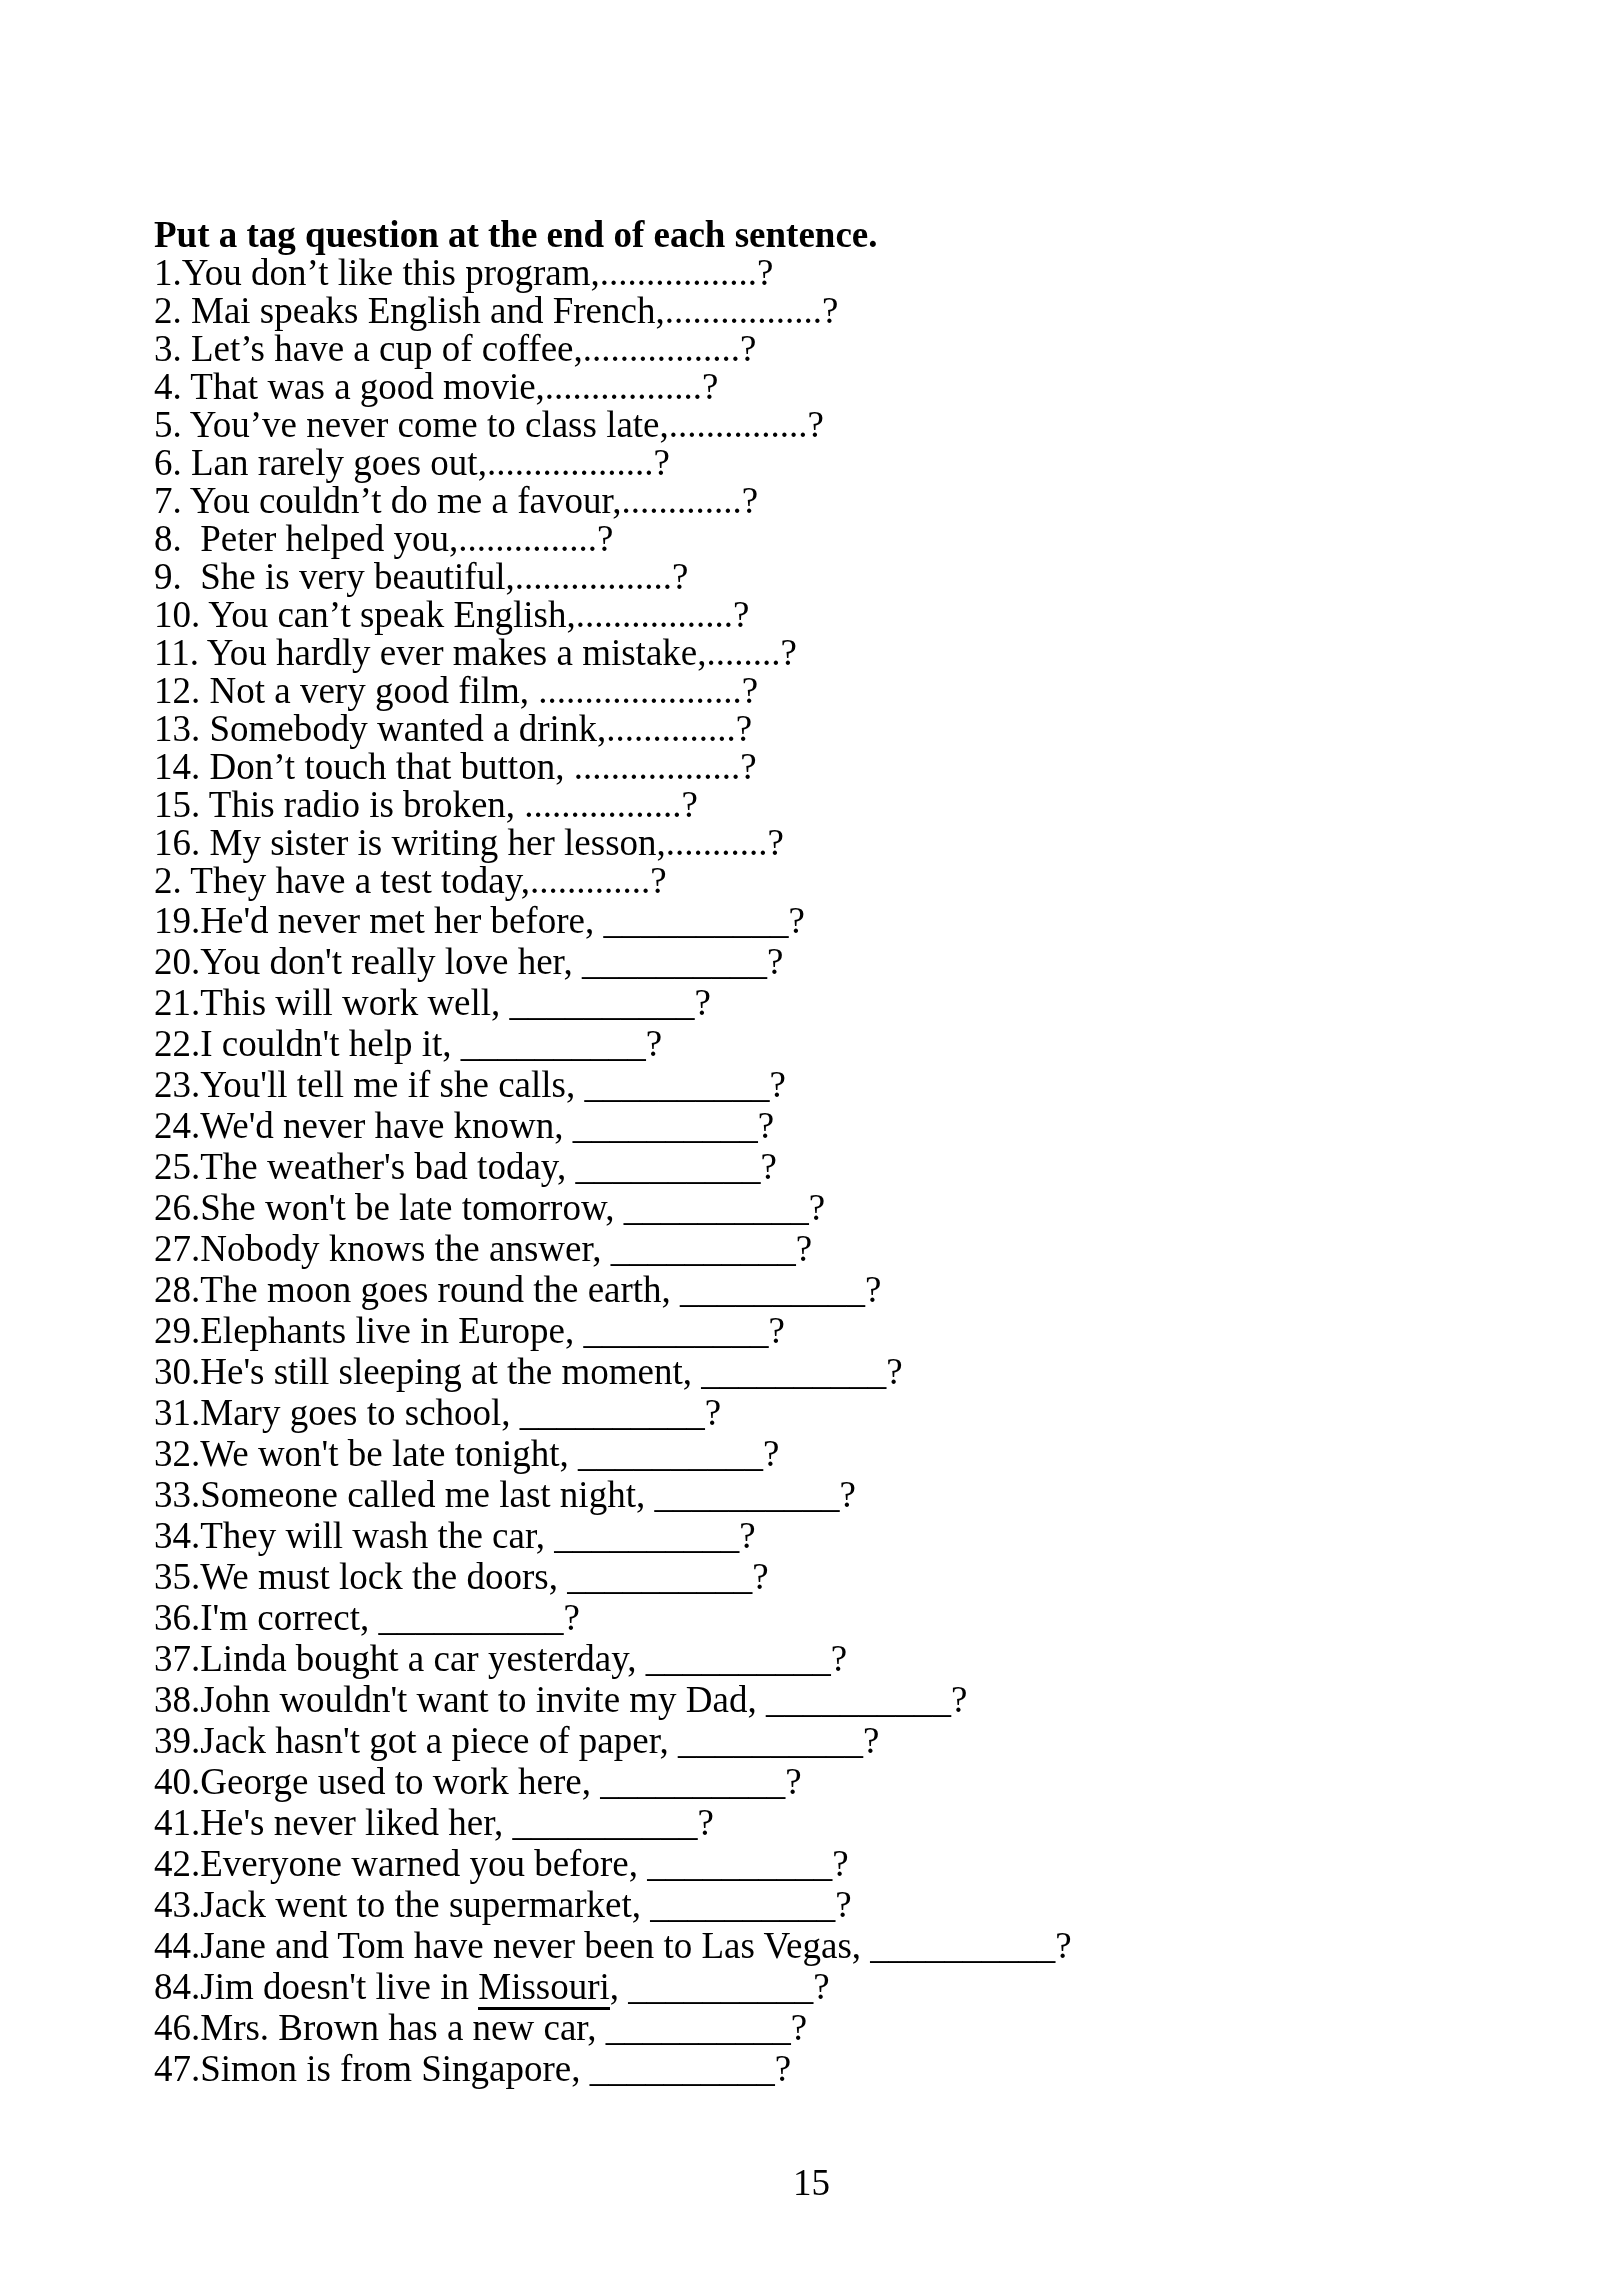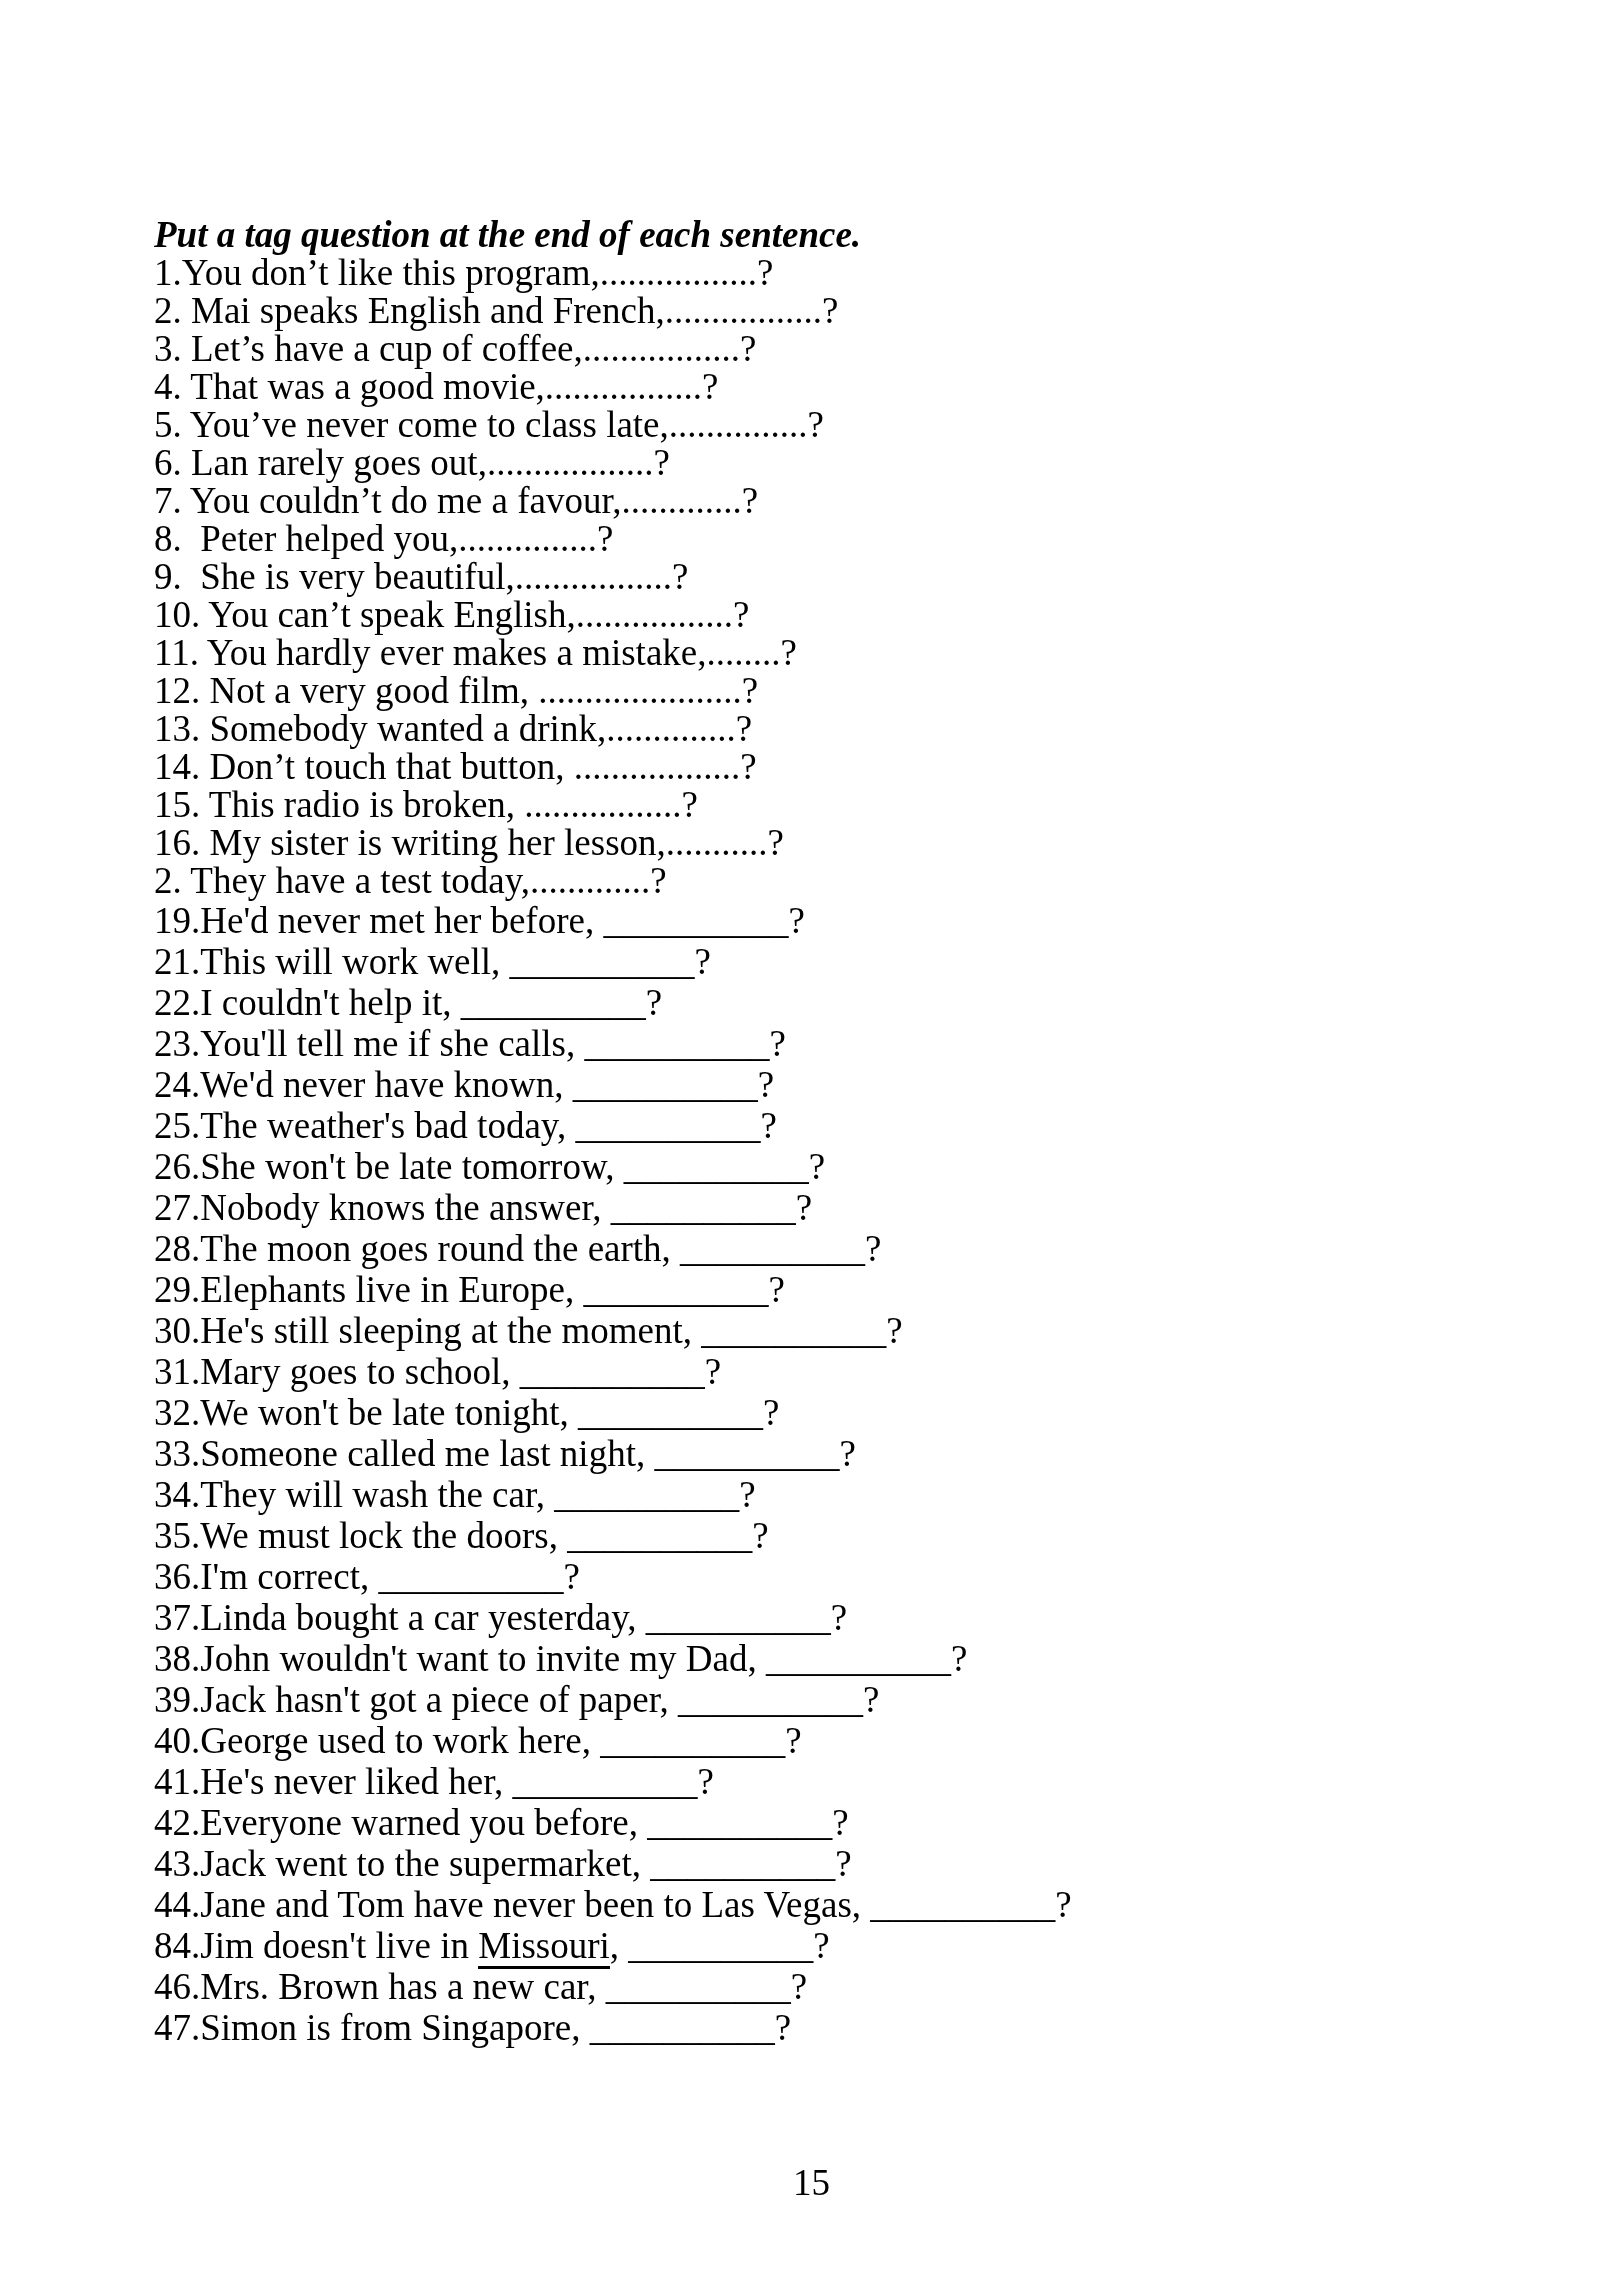--- a/index.html
+++ b/index.html
@@ -18,21 +18,20 @@
     top:216px;
   }
   .row{
     font-size:37px;
     white-space:pre;
   }
   .section-a .row{height:38px;line-height:38px;}
   .section-b .row{height:41px;line-height:41px;}
   .title{
     font-weight:bold;
-    font-style:italic;
     font-size:37px;
     height:38px;
     line-height:38px;
     white-space:pre;
   }
   .u{
     border-bottom:3.3px solid #000000;
     padding-bottom:0;
   }
   .pagenum{
@@ -65,20 +64,21 @@
       <div class="row">11. You hardly ever makes a mistake,........?</div>
       <div class="row">12. Not a very good film, ......................?</div>
       <div class="row">13. Somebody wanted a drink,..............?</div>
       <div class="row">14. Don’t touch that button, ..................?</div>
       <div class="row">15. This radio is broken, .................?</div>
       <div class="row">16. My sister is writing her lesson,...........?</div>
       <div class="row">2. They have a test today,.............?</div>
     </div>
     <div class="section-b">
       <div class="row">19.He'd never met her before, __________?</div>
+      <div class="row">20.You don't really love her, __________?</div>
       <div class="row">21.This will work well, __________?</div>
       <div class="row">22.I couldn't help it, __________?</div>
       <div class="row">23.You'll tell me if she calls, __________?</div>
       <div class="row">24.We'd never have known, __________?</div>
       <div class="row">25.The weather's bad today, __________?</div>
       <div class="row">26.She won't be late tomorrow, __________?</div>
       <div class="row">27.Nobody knows the answer, __________?</div>
       <div class="row">28.The moon goes round the earth, __________?</div>
       <div class="row">29.Elephants live in Europe, __________?</div>
       <div class="row">30.He's still sleeping at the moment, __________?</div>

